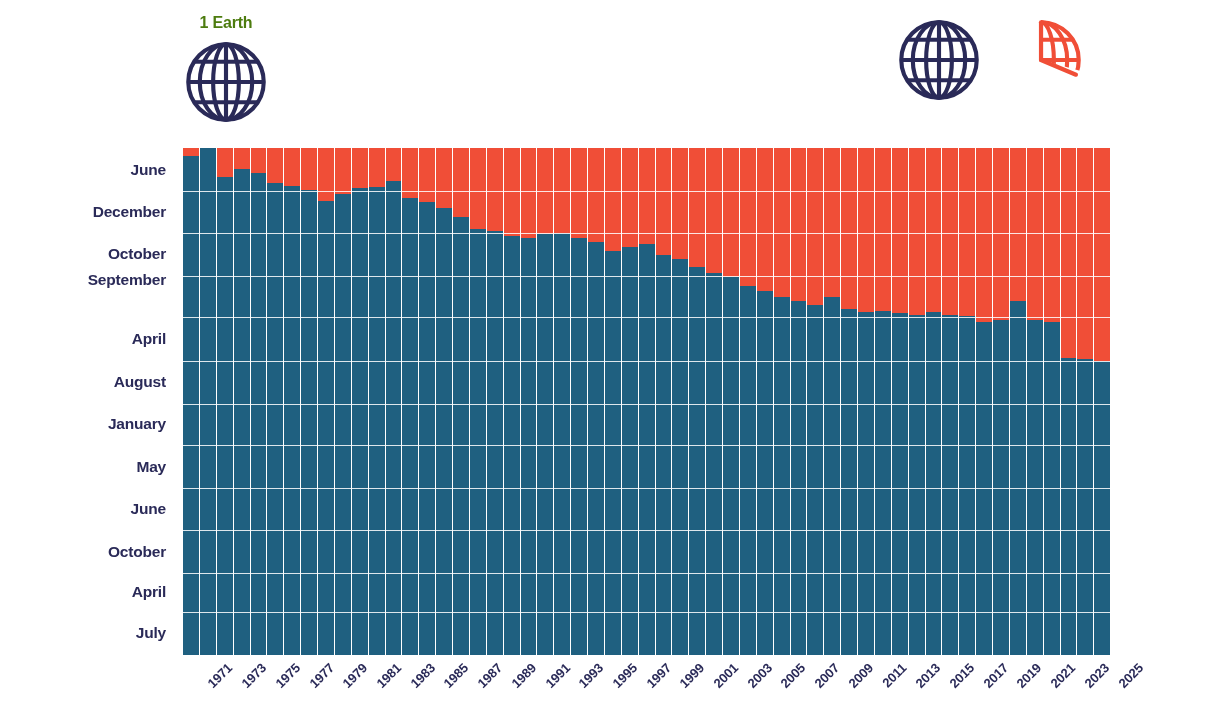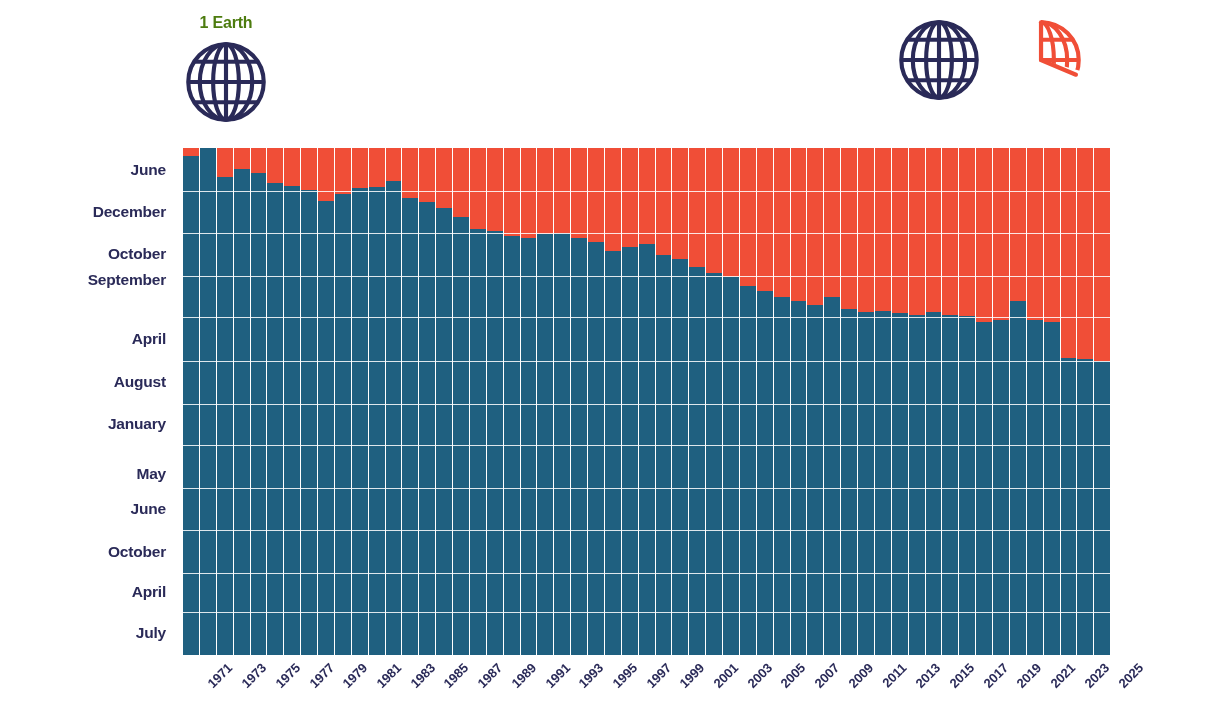--- a/index.html
+++ b/index.html
@@ -162,21 +162,21 @@
         </span>
       </div>
     </div>
   </div>
 
   <div id="y-axis">
       <div class="y-label" style="top: 485.47px;">July</div>
       <div class="y-label" style="top: 444.493px;">April</div>
       <div class="y-label" style="top: 403.516px;">October</div>
       <div class="y-label" style="top: 361.151px;">June</div>
-      <div class="y-label" style="top: 318.785px; margin-top: 7px;">May</div>
+      <div class="y-label" style="top: 318.785px;">May</div>
       <div class="y-label" style="top: 276.419px;">January</div>
       <div class="y-label" style="top: 234.053px;">August</div>
       <div class="y-label" style="top: 190.993px;">April</div>
       <div class="y-label" style="top: 132px;">September</div>
       <div class="y-label" style="top: 106.262px;">October</div>
       <div class="y-label" style="top: 63.8959px;">December</div>
       <div class="y-label" style="top: 21.5301px;">June</div>
     </div>
 
   <div id="plot-area">

